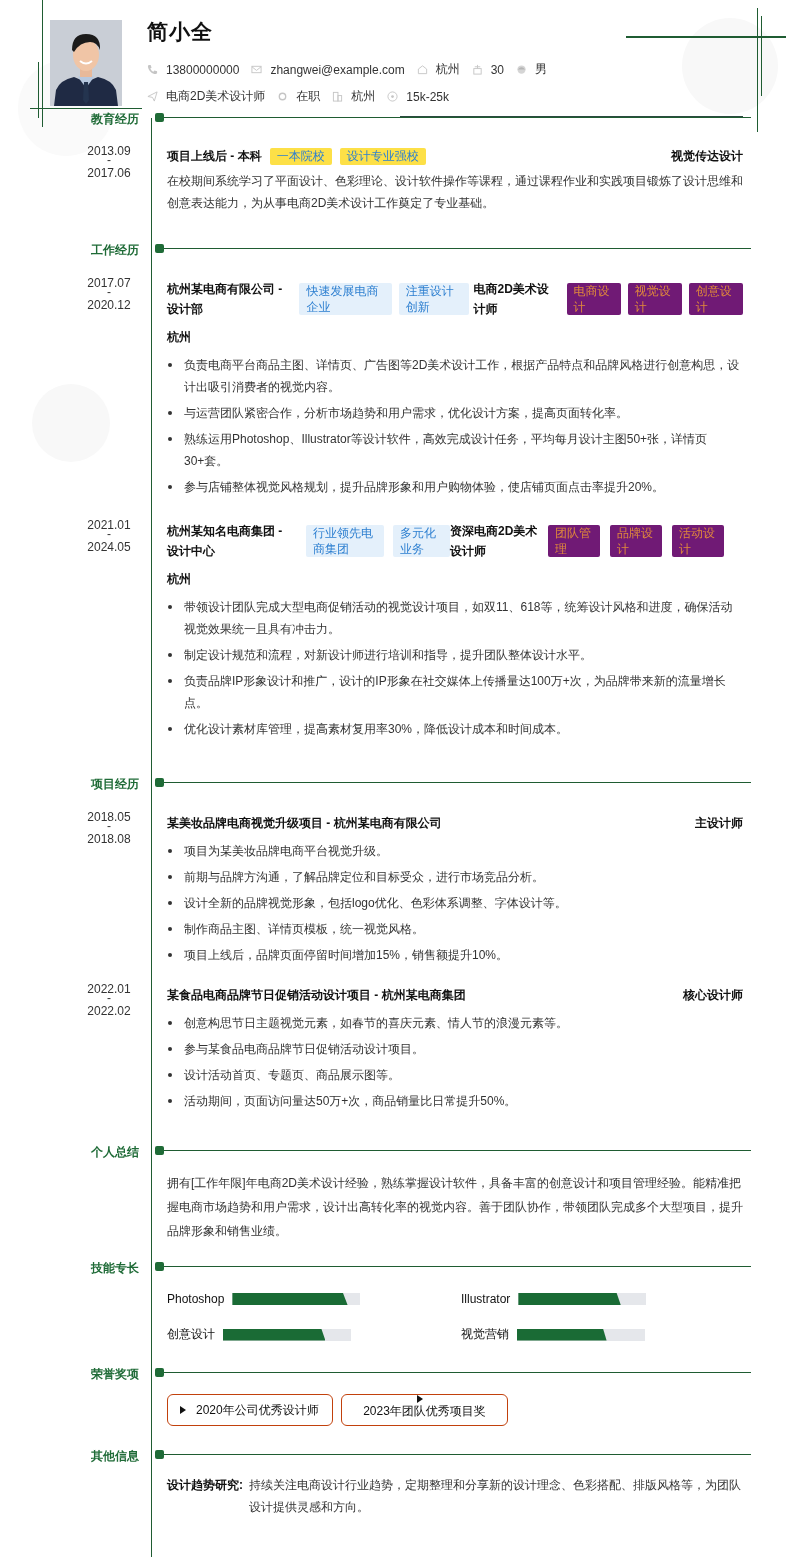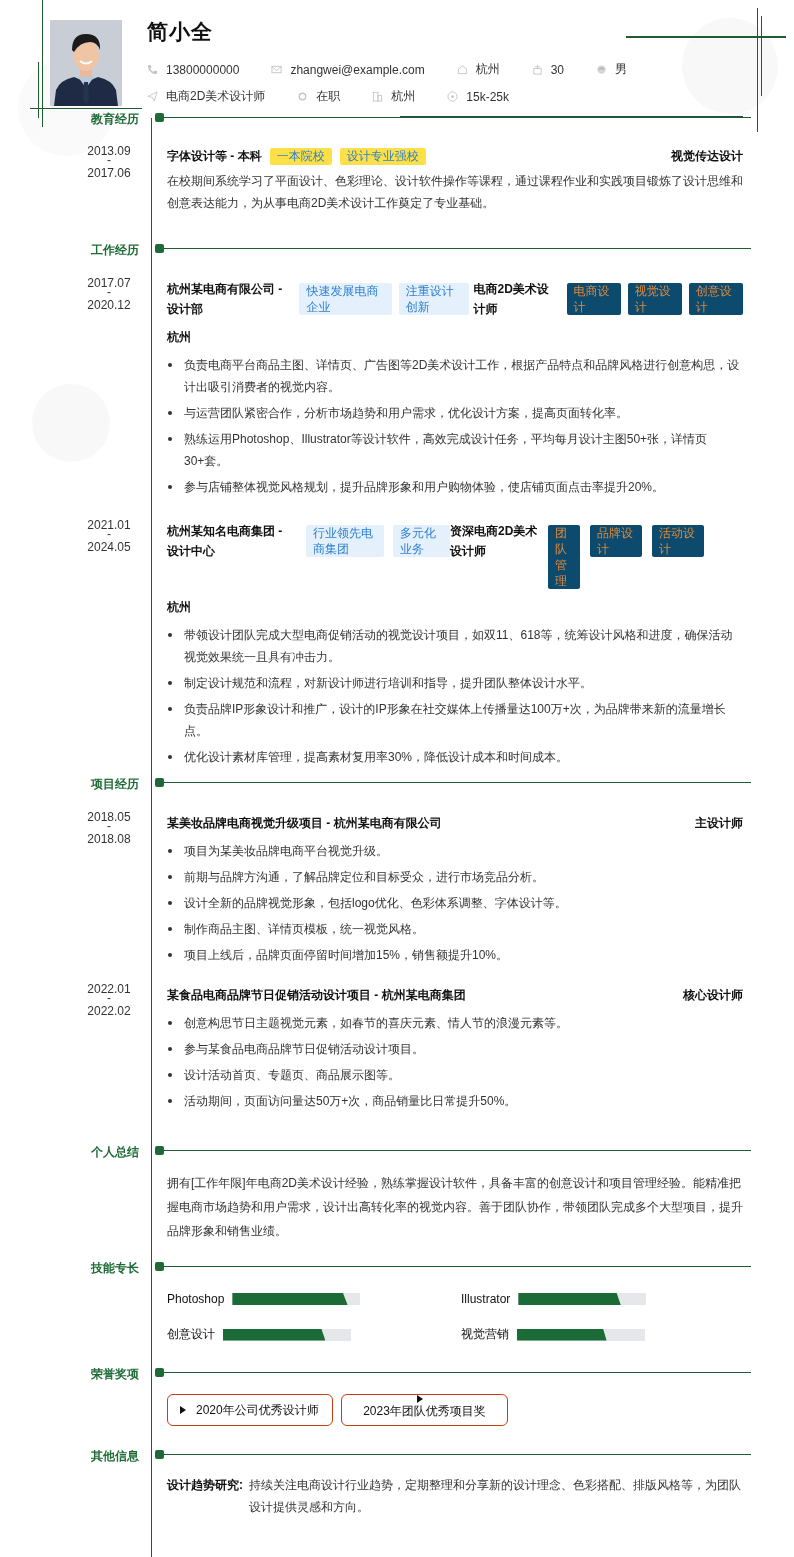--- a/index.html
+++ b/index.html
@@ -16,21 +16,21 @@
   .deco-circle { position: absolute; border-radius: 50%; background: #f8f8f8; }
   .deco-line { position: absolute; background: #1f5c32; }
 
   
   .photo {
     position: absolute; left: 50px; top: 20px; width: 72px; height: 86px;
     background: #c9ced6; overflow: hidden;
   }
   .photo svg { display: block; }
   .name { position: absolute; left: 147px; top: 18px; font-size: 21px; font-weight: bold; color: #111; letter-spacing: 1px; }
-  .info-row { position: absolute; left: 147px; display: flex; align-items: center; font-size: 12px; color: #333; white-space: nowrap; gap: 20px; }
+  .info-row { position: absolute; left: 147px; display: flex; align-items: center; font-size: 12px; color: #333; white-space: nowrap; }
   .info-row.r1 { top: 61px; }
   .info-row.r2 { top: 88px; }
   .info-item { display: flex; align-items: center; margin-right: 12px; }
   .info-item .ic { width: 11px; height: 11px; margin-right: 8px; color: #bbb; display: inline-flex; }
   .info-item .ic svg { width: 11px; height: 11px; }
 
   
   .spine { position: absolute; left: 151px; top: 118px; width: 1px; height: 1439px; background: #1f5c32; }
 
   .sec-head { position: absolute; left: 8px; width: 794px; height: 14px; }
@@ -50,21 +50,21 @@
   .para { font-size: 12px; color: #333; line-height: 22px; margin-top: 6px; }
   .bullets { list-style: none; margin-top: 6px; }
   .bullets li { font-size: 12px; color: #333; line-height: 22px; position: relative; padding-left: 17px; margin-bottom: 4px; }
   .bullets li::before { content: ""; position: absolute; left: 1px; top: 9px; width: 4px; height: 4px; background: #333; border-radius: 50%; }
 
   .work-head { display: flex; align-items: flex-start; font-size: 12px; font-weight: bold; color: #111; line-height: 20px; }
   .work-head .co { width: 122px; }
   .work-head .pos { width: 88px; margin-left: 4px; }
   .wtag { font-weight: normal; font-size: 12px; line-height: 16px; padding: 0 7px; margin-left: 7px; border-radius: 2px; }
   .wtag.blue { background: #e4f0fb; color: #2d7fd0; }
-  .wtag.orange { background: #0c4a6e; color: #e0893b; }
+  .wtag.orange { background: #701a75; color: #e0893b; }
   .city { font-size: 12px; font-weight: bold; color: #111; margin-top: 10px; }
 
   .skill { position: absolute; display: flex; align-items: center; font-size: 12px; color: #111; }
   .skill .bar { position: relative; height: 12px; background: #e5e7eb; margin-left: 8px; }
   .skill .fill { position: absolute; left: 0; top: 0; height: 12px; background: #1a6b35; clip-path: polygon(0 0, 96% 0, 100% 100%, 0 100%); }
 
   .award { position: absolute; top: 1394px; height: 32px; border: 1px solid #c2410c; border-radius: 6px; display: flex; align-items: center; padding: 0 12px; font-size: 12px; color: #111; }
   .award .tri { width: 0; height: 0; border-left: 6px solid #111; border-top: 4px solid transparent; border-bottom: 4px solid transparent; margin-right: 10px; }
 
   .other { position: absolute; left: 167px; top: 1474px; width: 576px; display: flex; font-size: 12px; line-height: 22px; color: #333; }
@@ -188,21 +188,21 @@
   <span class="sec-dot"></span>
   <span class="sec-line"></span>
 </div>
 <div class="date" style="top:145px;">
   <div>2013.09</div>
   <div class="dash">-</div>
   <div>2017.06</div>
 </div>
 <div class="content" style="top:148px;">
   <div class="row-head">
-    <span>字体设计等 - 本科</span>
+    <span>项目上线后 - 本科</span>
     <span class="tag blue">一本院校</span>
     <span class="tag blue">设计专业强校</span>
     <span class="right">视觉传达设计</span>
   </div>
   <div class="para" style="margin-top:5px;">在校期间系统学习了平面设计、色彩理论、设计软件操作等课程，通过课程作业和实践项目锻炼了设计思维和创意表达能力，为从事电商2D美术设计工作奠定了专业基础。</div>
 </div>
 
 <div class="sec-head" style="top:242px;">
   <span class="sec-title">工作经历</span>
   <span class="sec-dot"></span>
@@ -237,21 +237,21 @@
   <div>2021.01</div>
   <div class="dash">-</div>
   <div>2024.05</div>
 </div>
 <div class="content" style="top:521px;">
   <div class="work-head">
     <span class="co">杭州某知名电商集团 - 设计中心</span>
     <span class="wtag blue" style="width:78px;margin-left:17px;margin-top:4px;">行业领先电商集团</span>
     <span class="wtag blue" style="width:57px;margin-left:9px;margin-top:4px;">多元化业务</span>
     <span class="pos" style="margin-left:0;">资深电商2D美术设计师</span>
-    <span class="wtag orange" style="width:32px;margin-left:10px;margin-top:4px;">团队管理</span>
+    <span class="wtag orange" style="width:52px;margin-left:10px;margin-top:4px;">团队管理</span>
     <span class="wtag orange" style="width:52px;margin-left:10px;margin-top:4px;">品牌设计</span>
     <span class="wtag orange" style="width:52px;margin-left:10px;margin-top:4px;">活动设计</span>
   </div>
   <div class="city">杭州</div>
   <ul class="bullets" style="margin-top:8px;">
     <li>带领设计团队完成大型电商促销活动的视觉设计项目，如双11、618等，统筹设计风格和进度，确保活动视觉效果统一且具有冲击力。</li>
     <li>制定设计规范和流程，对新设计师进行培训和指导，提升团队整体设计水平。</li>
     <li>负责品牌IP形象设计和推广，设计的IP形象在社交媒体上传播量达100万+次，为品牌带来新的流量增长点。</li>
     <li>优化设计素材库管理，提高素材复用率30%，降低设计成本和时间成本。</li>
   </ul>

